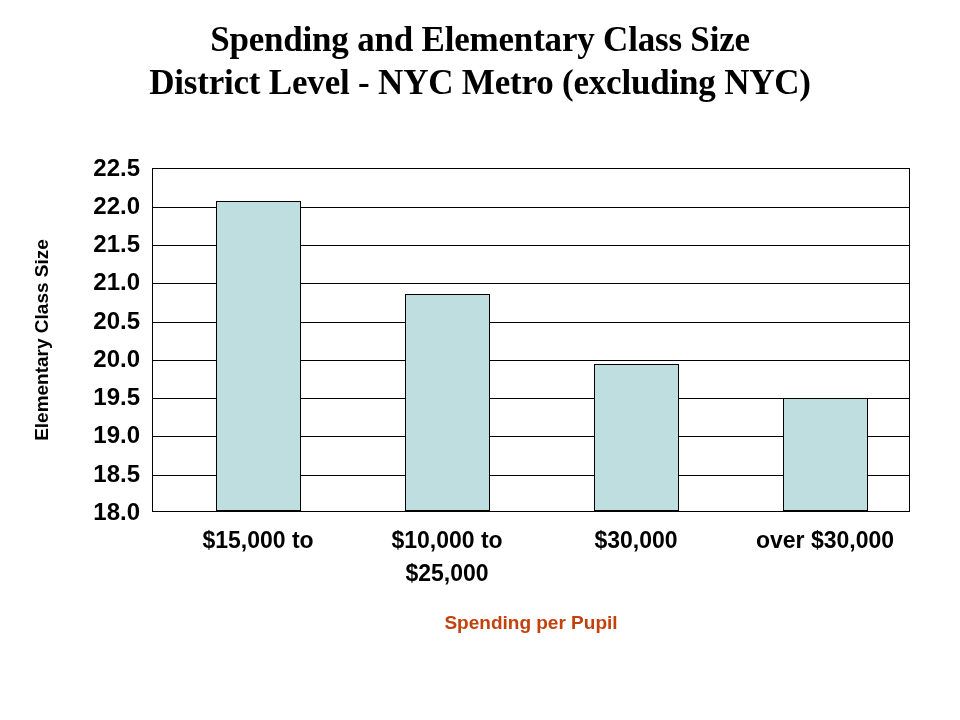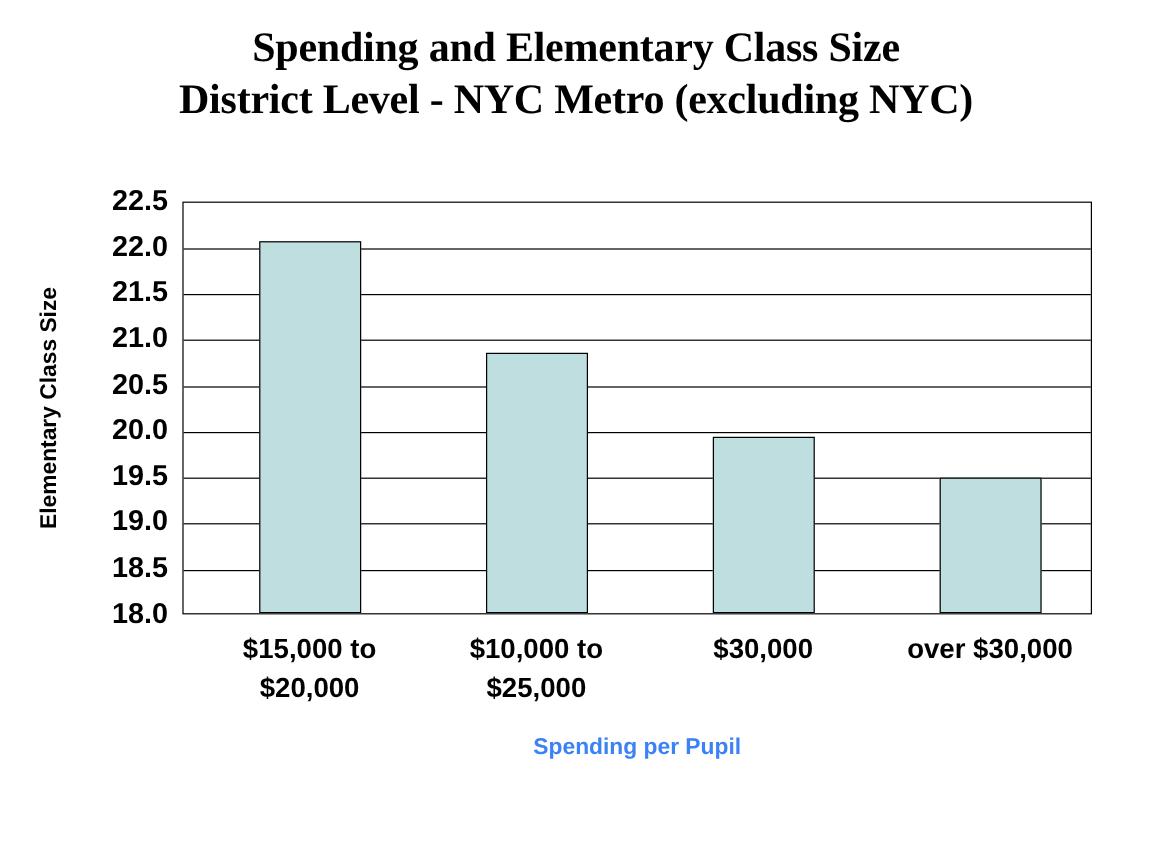--- a/index.html
+++ b/index.html
@@ -120,21 +120,21 @@
     line-height: 1.42;
   }
   .x-title {
     position: absolute;
     left: 152px;
     top: 612px;
     width: 758px;
     text-align: center;
     font-size: 19px;
     font-weight: bold;
-    color: #3b82f6;
+    color: #c2410c;
   }
 </style>
 </head>
 <body>
 
 <div class="slide">
 
   <div class="title-block">
     <div class="title-line">Spending and Elementary Class Size</div>
     <div class="title-line">District Level - NYC Metro (excluding NYC)</div>
@@ -171,21 +171,20 @@
       <div class="bar" style="left: 63px; width: 85px; height: 310px; background: rgb(191, 222, 223); border-color: rgb(0, 0, 0);" title="$15,000 to $20,000: 22.08"></div>
       <div class="bar" style="left: 252px; width: 85px; height: 217px; background: rgb(191, 222, 223); border-color: rgb(0, 0, 0);" title="$20,000 to $25,000: 20.85"></div>
       <div class="bar" style="left: 441px; width: 85px; height: 147px; background: rgb(191, 222, 223); border-color: rgb(0, 0, 0);" title="$25,000 to $30,000: 19.93"></div>
       <div class="bar" style="left: 630px; width: 85px; height: 113px; background: rgb(191, 222, 223); border-color: rgb(0, 0, 0);" title="over $30,000: 19.49"></div>
     </div>
   </div>
 
   <div class="x-labels">
     <div class="x-label" style="left:16px; width:180px;">
       <div>$15,000 to</div>
-      <div>$20,000</div>
     </div>
     <div class="x-label" style="left:205px; width:180px;">
       <div>$10,000 to</div>
       <div>$25,000</div>
     </div>
     <div class="x-label" style="left:394px; width:180px;">
       <div>$30,000</div>
     </div>
     <div class="x-label" style="left:583px; width:180px;">
       <div>over $30,000</div>

